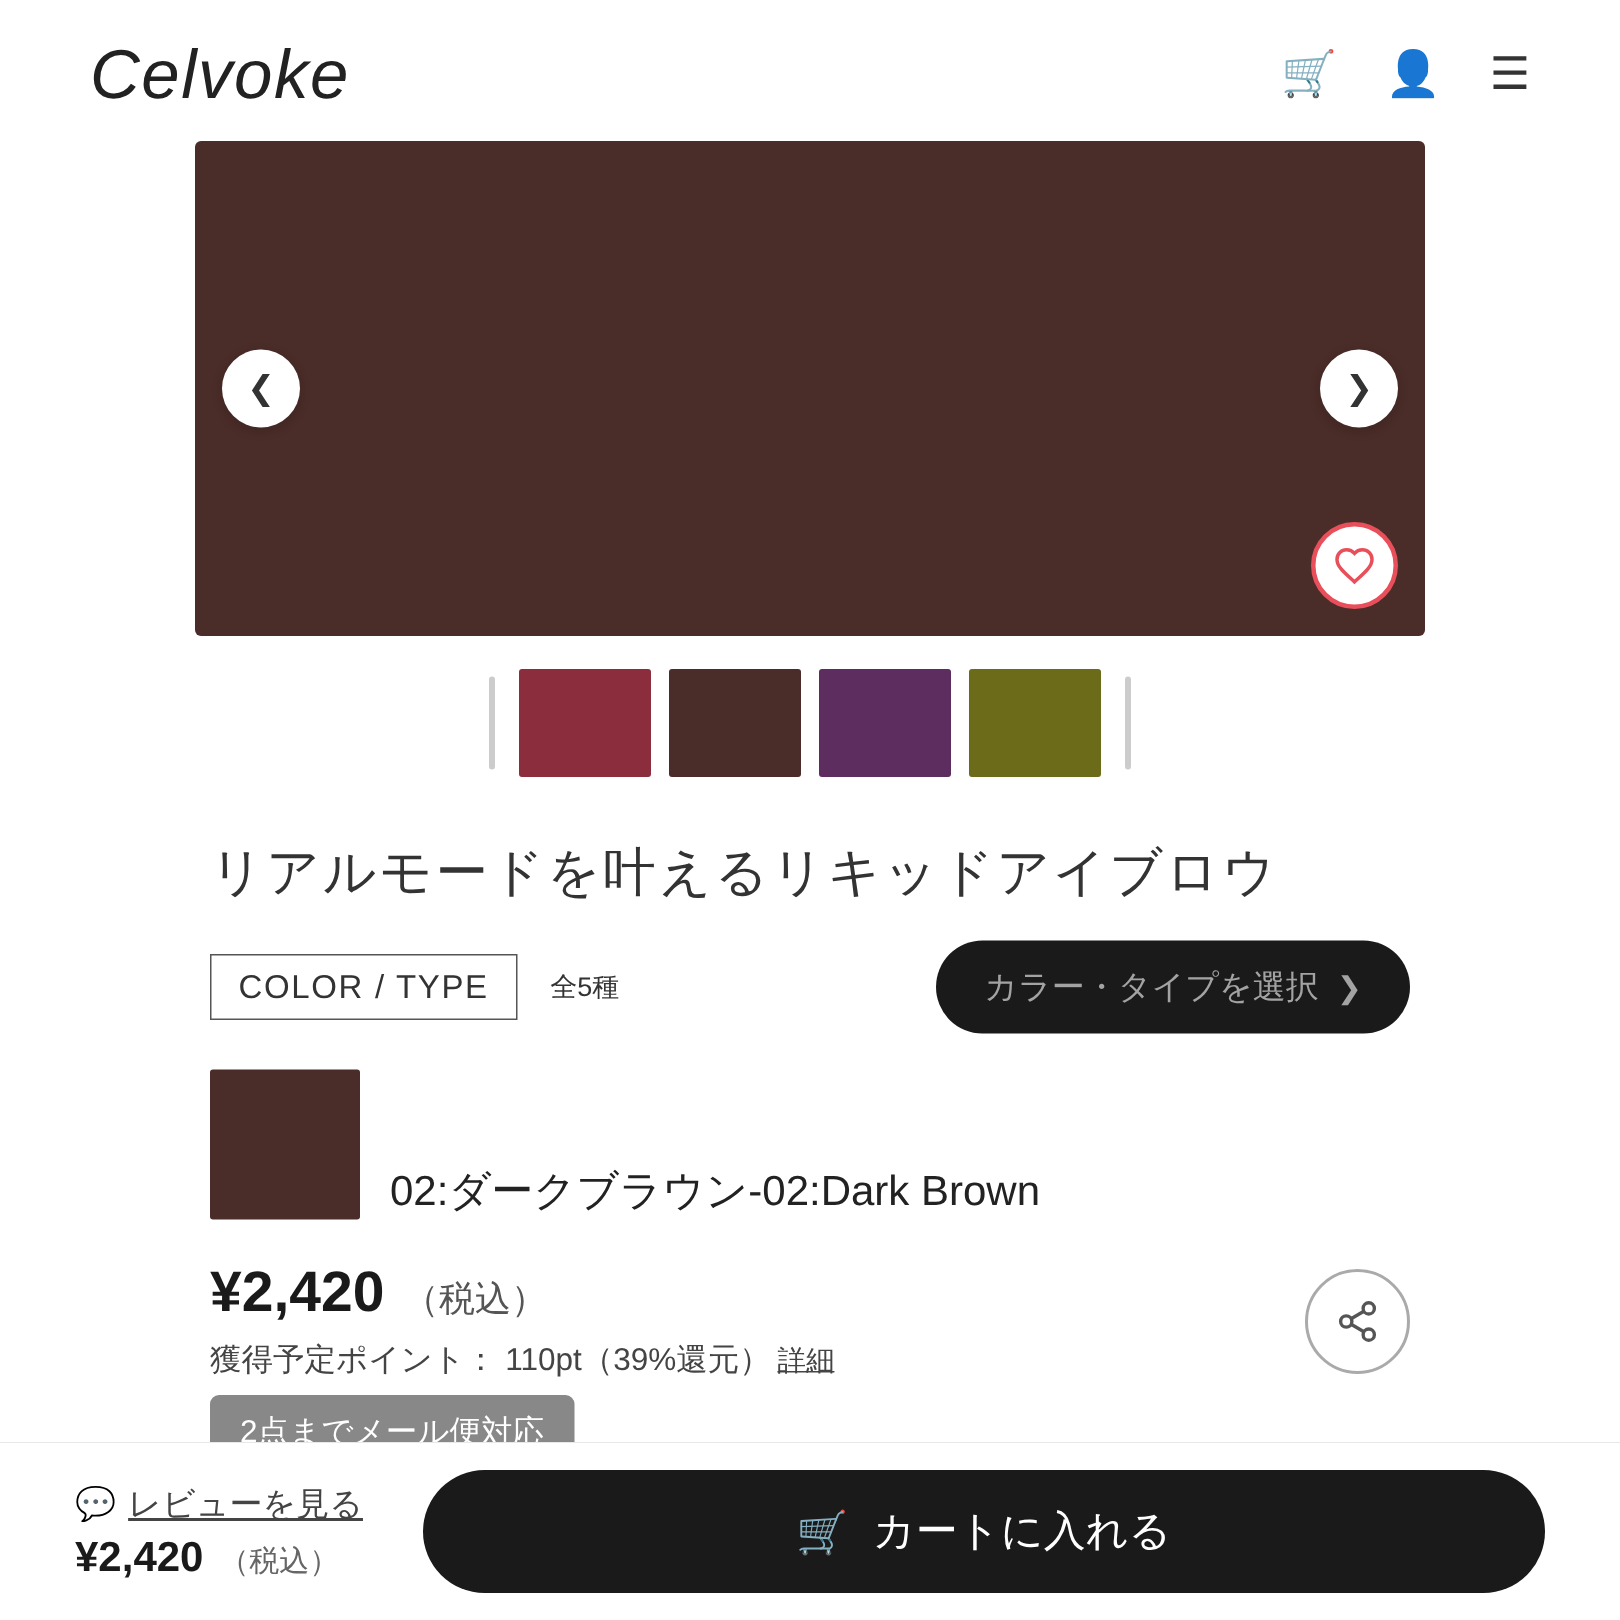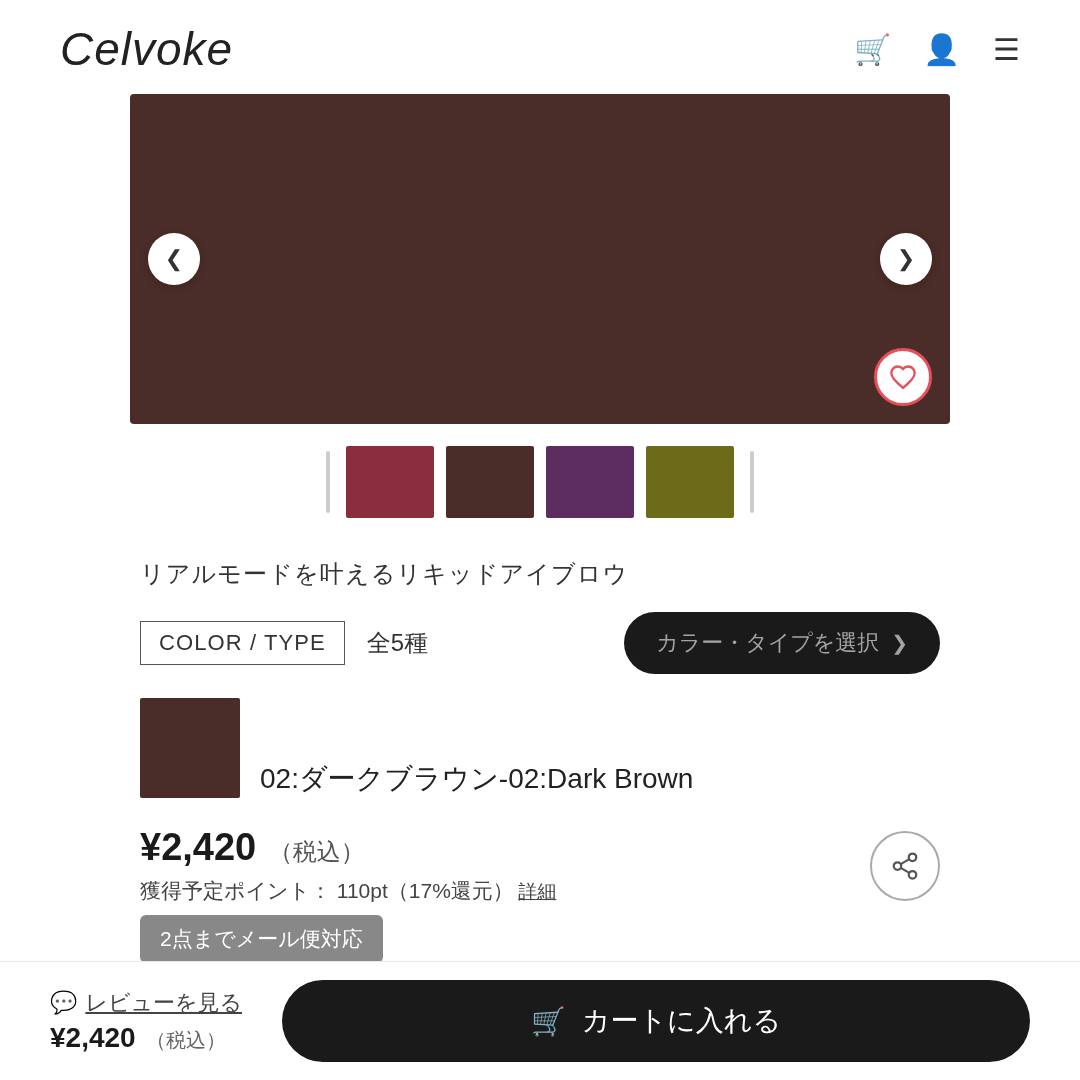--- a/index.html
+++ b/index.html
@@ -112,21 +112,21 @@
       margin: 0 6px;
     }
 
     
     .product-info {
       width: 820px;
       margin: 28px auto 0;
       padding: 0 10px;
     }
     .product-subtitle {
-      font-size: 24px;
+      font-size: 35px;
       color: #333;
       margin-bottom: 22px;
       letter-spacing: 0.05em;
       margin-top: 40px;
     }
 
     
     .color-type-row {
       display: flex;
       align-items: center;
@@ -135,21 +135,21 @@
     }
     .color-type-badge {
       border: 1.5px solid #555;
       padding: 8px 18px;
       font-size: 22px;
       letter-spacing: 0.05em;
       color: #333;
       white-space: nowrap;
     }
     .color-type-count {
-      font-size: 24px;
+      font-size: 18px;
       color: #333;
     }
     .select-btn {
       margin-left: auto;
       background: #1a1a1a;
       color: #a3a3a3;
       border: none;
       border-radius: 50px;
       padding: 16px 32px;
       font-size: 22px;
@@ -351,21 +351,21 @@
   </div>
 
   
   <div class="price-row">
     <div class="price-info">
       <div>
         <span class="price-main">¥2,420</span>
         <span class="price-tax">（税込）</span>
       </div>
       <div>
-        <span class="points-text">獲得予定ポイント：  110pt（17%還元）</span>
+        <span class="points-text">獲得予定ポイント：  110pt（39%還元）</span>
         <span class="points-detail">詳細</span>
       </div>
     </div>
     <div class="share-btn">
       <svg width="30" height="30" viewBox="0 0 24 24" fill="none">
         <circle cx="18" cy="5" r="3" stroke="#555" stroke-width="1.8"></circle>
         <circle cx="6" cy="12" r="3" stroke="#555" stroke-width="1.8"></circle>
         <circle cx="18" cy="19" r="3" stroke="#555" stroke-width="1.8"></circle>
         <line x1="8.59" y1="13.51" x2="15.42" y2="17.49" stroke="#555" stroke-width="1.8"></line>
         <line x1="15.41" y1="6.51" x2="8.59" y2="10.49" stroke="#555" stroke-width="1.8"></line>

